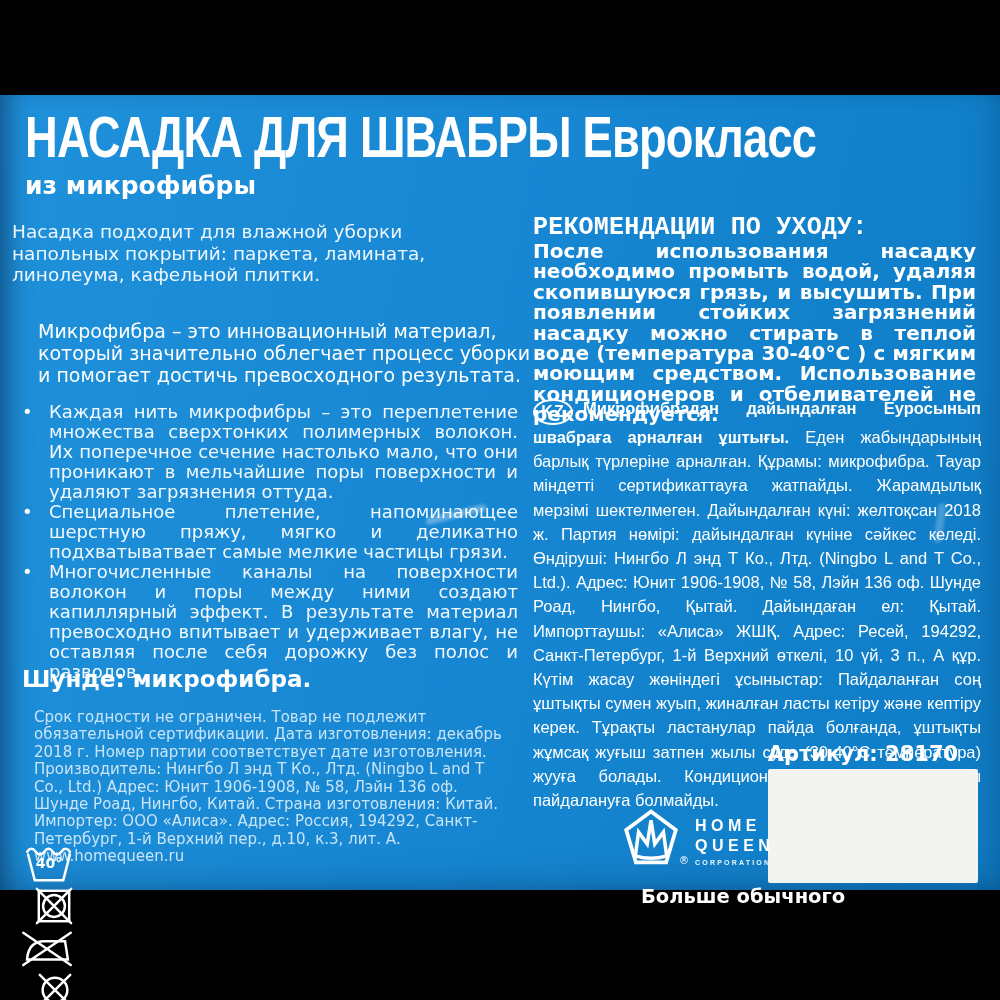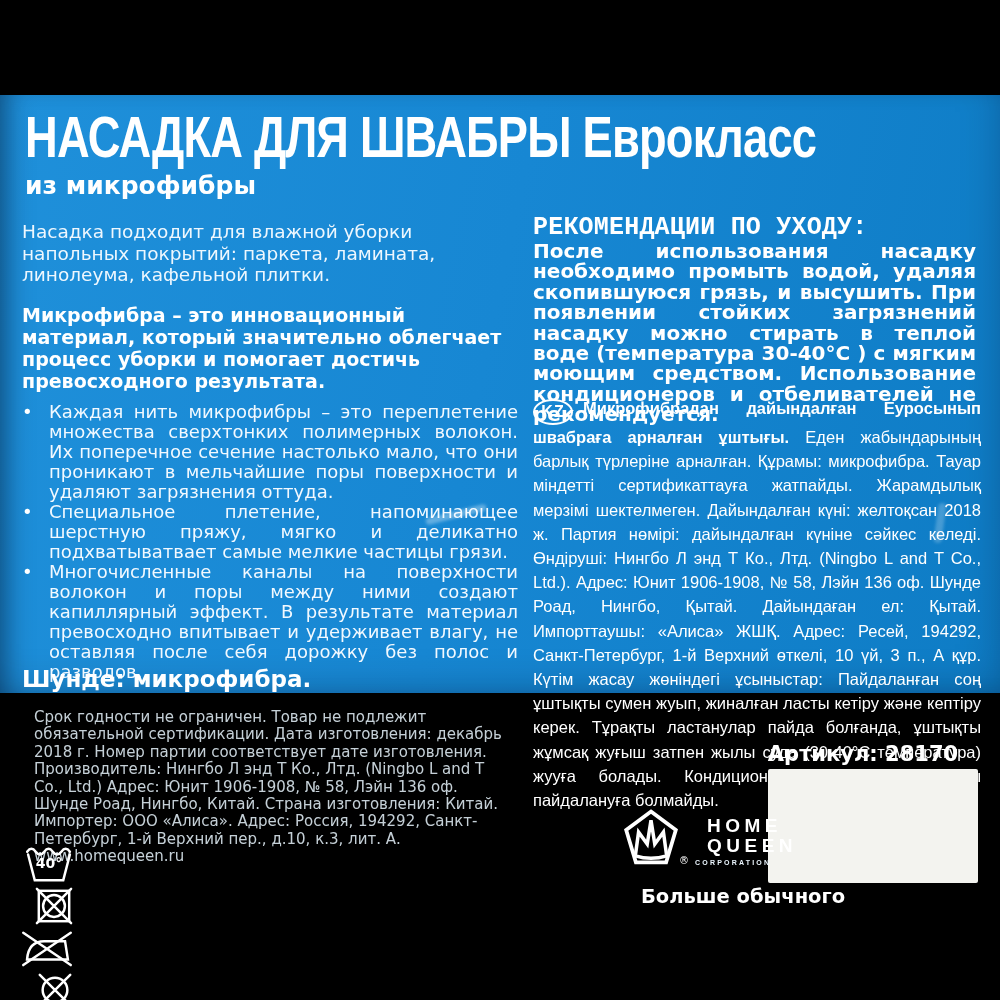--- a/index.html
+++ b/index.html
@@ -1,49 +1,49 @@
 <!DOCTYPE html>
 <html><head>
 <meta charset="utf-8">
 <style>
   html,body{margin:0;padding:0;background:#000;}
   .stage{position:relative;width:1000px;height:1000px;background:#000;overflow:hidden;
          font-family:"DejaVu Sans",sans-serif;}
-  .label{position:absolute;left:0;top:95px;width:1000px;height:598px;
+  .label{position:absolute;left:0;top:95px;width:1000px;height:795px;
          background:linear-gradient(102deg,#1f90da 0%,#1787d3 48%,#0e7cc5 100%);
          box-shadow:inset 22px 0 26px -16px rgba(0,20,45,.5), inset -12px -16px 46px -22px rgba(0,12,35,.38);}
   .label *{color:#fff;}
   .abs{position:absolute;}
   .title{left:25px;top:12px;font-family:"Liberation Sans",sans-serif;font-weight:800;
          font-size:58px;line-height:60px;letter-spacing:-1px;white-space:nowrap;
          transform:scaleX(.78);transform-origin:0 0;margin:0;}
   .subtitle{left:25px;top:76px;font-weight:700;font-size:25px;margin:0;}
-  .p-intro{left:22px;top:126px;width:482px;font-size:18.5px;line-height:21.5px;margin:0;color:#eef7fe;}
-  .p-micro{left:22px;top:209px;width:502px;font-size:19px;line-height:22px;font-weight:700;margin:0;}
+  .p-intro{left:12px;top:126px;width:482px;font-size:18.5px;line-height:21.5px;margin:0;color:#eef7fe;}
+  .p-micro{left:22px;top:209px;width:502px;font-size:19px;line-height:22px;font-weight:400;margin:16px;}
   .bullets{left:22px;top:307px;width:496px;}
   .bullet{display:flex;}
   .bullet .dot{width:27px;font-size:18px;line-height:20px;flex:0 0 27px;}
   .bullet p{flex:1;margin:0;font-size:18px;line-height:20px;text-align:justify;color:#f2f9ff;}
   .h-comp{left:22px;top:571px;font-size:23px;font-weight:700;margin:0;}
   .fine{left:22px;top:602px;width:480px;font-size:15px;line-height:17.4px;margin:12px;
         color:rgba(232,245,253,.85);}
   .h-care{left:533px;top:118px;font-size:25px;font-weight:700;margin:0;letter-spacing:.2px;font-family:Liberation Mono, monospace;}
   .p-care{left:533px;top:146px;width:443px;font-size:20px;line-height:20.4px;font-weight:700;
           text-align:justify;margin:0;}
   .p-kz{left:533px;top:301px;width:448px;font-family:"Liberation Sans",sans-serif;
         font-size:16.5px;line-height:24.2px;text-align:justify;margin:0;color:#f4fafe;}
   .kz-badge{display:inline-block;border:2.5px solid #fff;border-radius:50%;
             width:36px;height:22px;line-height:22px;text-align:center;font-weight:700;
             font-size:16px;letter-spacing:1px;margin-right:10px;vertical-align:-3px;}
   .artikul{left:743px;top:647px;width:240px;text-align:center;font-size:21px;font-weight:700;margin:0;}
   .barcode-box{left:768px;top:674px;width:210px;height:114px;background:#f3f3ef;border-radius:2px;}
   .logo-svg{left:624px;top:714px;}
   .reg{left:679px;top:760px;font-size:10px;}
   .brand{left:695px;top:721px;font-family:"Liberation Sans",sans-serif;font-weight:700;}
-  .brand .l1,.brand .l2{font-size:19px;line-height:20px;letter-spacing:4.5px;display:block;margin-left:12px;}
+  .brand .l1,.brand .l2{font-size:16px;line-height:20px;letter-spacing:4.5px;display:block;}
   .brand .l3{font-size:7px;letter-spacing:2.2px;display:block;margin-top:3px;color:#eaf5fd;}
   .tagline{left:627px;top:776px;font-size:19.5px;font-weight:700;margin:14px;}
   .care-row{left:20px;top:750px;display:flex;align-items:flex-end;gap:4px;flex-direction:column;}
   .icon-wrap{position:relative;display:block;}
   .icon-wrap svg{display:block;}
   .temp{position:absolute;left:0;top:10px;width:100%;text-align:center;
         font-size:14px;font-weight:700;letter-spacing:0;}
   .scratch{background:rgba(255,255,255,.32);filter:blur(1.5px);border-radius:4px;}
   svg .st{fill:none;stroke:#fff;stroke-width:2.6;stroke-linecap:round;}
   svg .stm{fill:none;stroke:#fff;stroke-linejoin:miter;}

